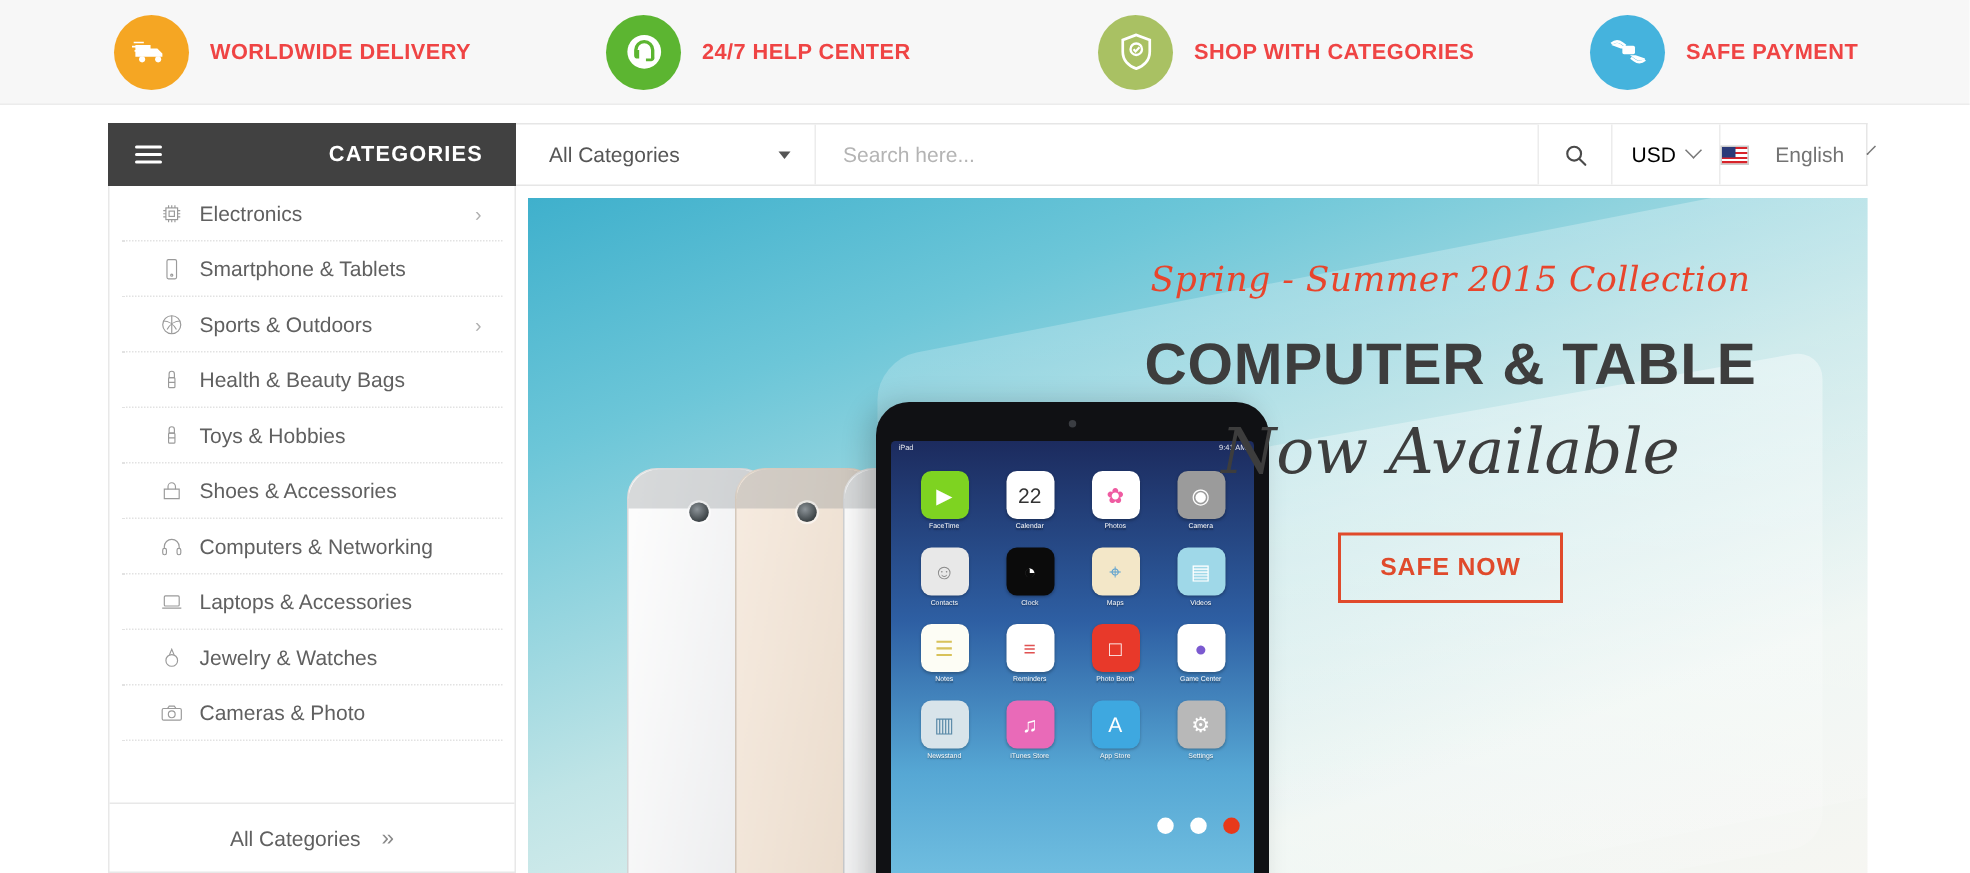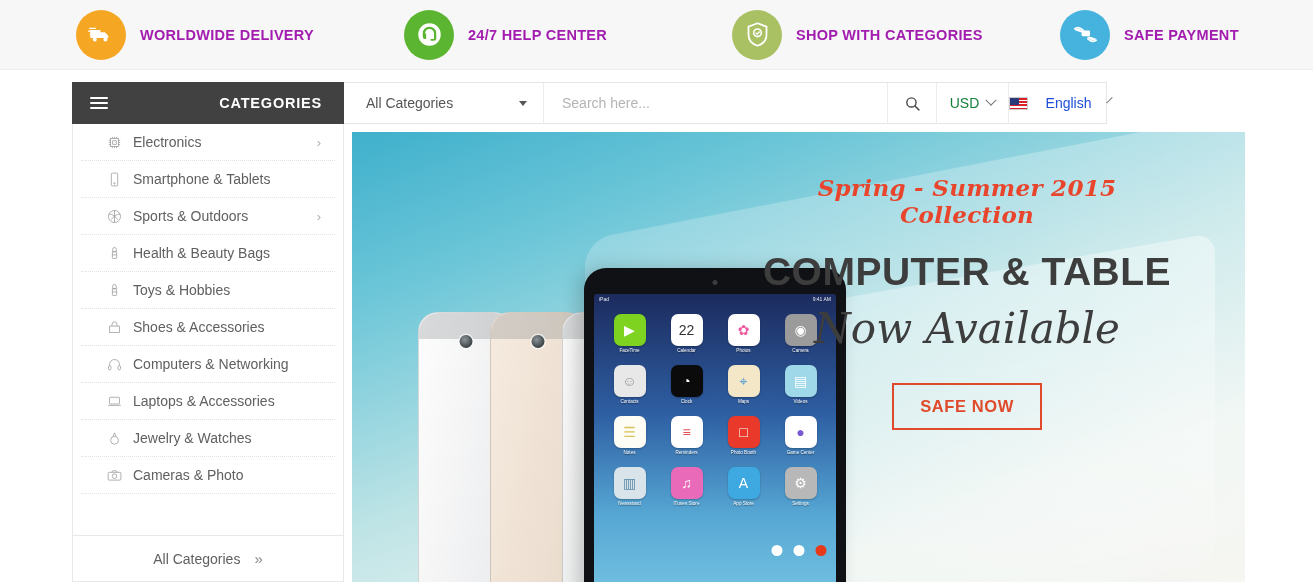--- a/index.html
+++ b/index.html
@@ -24,28 +24,28 @@
   }
   .service-icon {
     width: 50px; height: 50px; border-radius: 50%;
     display: flex; align-items: center; justify-content: center;
     flex: 0 0 50px;
   }
   .service-icon svg { width: 27px; height: 27px; fill: #ffffff; }
   .service-label {
     margin-left: 14px;
     font-size: 14.5px; font-weight: bold;
-    letter-spacing: .3px; color: #a21caf;
+    letter-spacing: .3px; color: #ef4444;
     white-space: nowrap;
   }
 
   
   .header-row {
     position: absolute; left: 72px; top: 82px;
-    width: 1035px; height: 42px;
+    width: 1173px; height: 42px;
     display: flex; align-items: stretch;
   }
   .cat-header {
     width: 272px; background: #414141;
     display: flex; align-items: center; justify-content: space-between;
     padding: 0 22px 0 18px;
   }
   .hamburger { display: flex; flex-direction: column; gap: 3px; width: 18px; }
   .hamburger span { display: block; height: 2px; background: #fff; border-radius: 1px; }
   .cat-title {
@@ -67,22 +67,22 @@
     font-size: 14px; color: #555; font-family: "Liberation Sans", sans-serif;
     background: transparent;
   }
   .search-input::placeholder { color: #b4b4b4; }
   .search-btn, .currency-sel, .lang-sel {
     display: flex; align-items: center; justify-content: center;
     border-left: 1px solid #ececec; background: #fff; cursor: pointer;
   }
   .search-btn { width: 49px; }
   .search-btn svg { width: 17px; height: 17px; stroke: #4a4a4a; fill: none; stroke-width: 2; }
-  .currency-sel { width: 72px; gap: 8px; font-size: 14px; color: #15803d; }
-  .lang-sel { width: 98px; gap: 18px; font-size: 14px; color: #1d4ed8; padding-left: 4px; }
+  .currency-sel { width: 72px; gap: 8px; font-size: 14px; color: #000000; }
+  .lang-sel { width: 98px; gap: 18px; font-size: 14px; color: #737373; padding-left: 4px; }
   .chev { width: 8px; height: 8px; border-right: 1.6px solid #777;
     border-bottom: 1.6px solid #777; transform: rotate(45deg) translate(-2px,-2px); }
   .flag { width: 19px; height: 13px; position: relative; overflow: hidden;
     border: 1px solid #ccc; flex: 0 0 19px;
     background: repeating-linear-gradient(to bottom, #d8232a 0 1.6px, #fff 1.6px 3.2px); }
   .flag .canton { position: absolute; left: 0; top: 0; width: 9px; height: 7px; background: #2a3a78; }
 
   
   .sidebar {
     position: absolute; left: 72px; top: 124px;
@@ -121,21 +121,21 @@
     background: linear-gradient(200deg, rgba(255,255,255,.30), rgba(255,255,255,.05));
     transform: skewY(-11deg); border-radius: 26px;
   }
   .hero-kbd2 {
     position: absolute; right: 30px; top: 150px; width: 560px; height: 330px;
     background: linear-gradient(200deg, rgba(255,255,255,.42), rgba(255,255,255,0));
     transform: skewY(-10deg); border-radius: 20px;
   }
   .hero-text { position: absolute; right: 68px; top: 42px; text-align: center; width: 420px; }
   .hero-script-top {
-    font-family: "DejaVu Serif", serif; font-style: italic; font-weight: bold;
+    font-family: "DejaVu Serif", serif; font-style: italic; font-weight: normal;
     font-size: 23px; color: #e8452c; letter-spacing: .3px;
   }
   .hero-title {
     margin-top: 22px;
     font-size: 39px; font-weight: bold; letter-spacing: .5px; color: #3d3d3d;
   }
   .hero-script-bot {
     margin-top: 10px;
     font-family: "DejaVu Serif", serif; font-style: italic;
     font-size: 42px; color: #3d3d3d;

